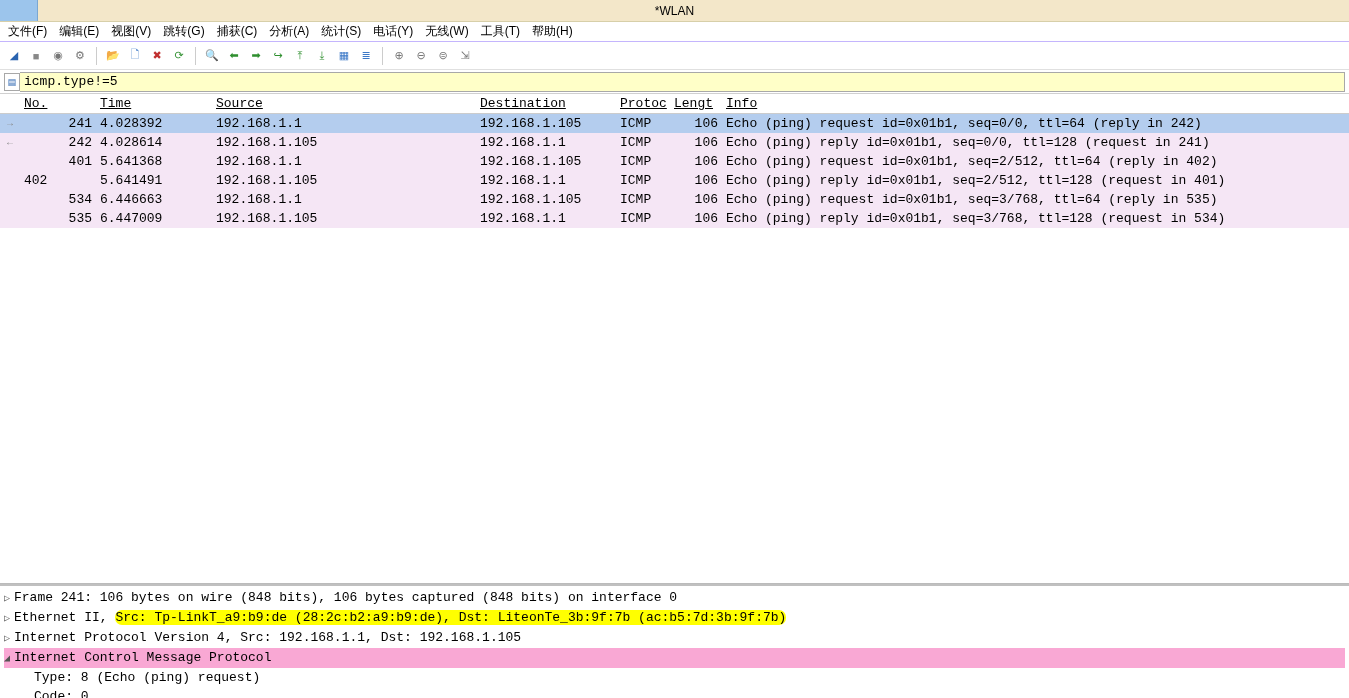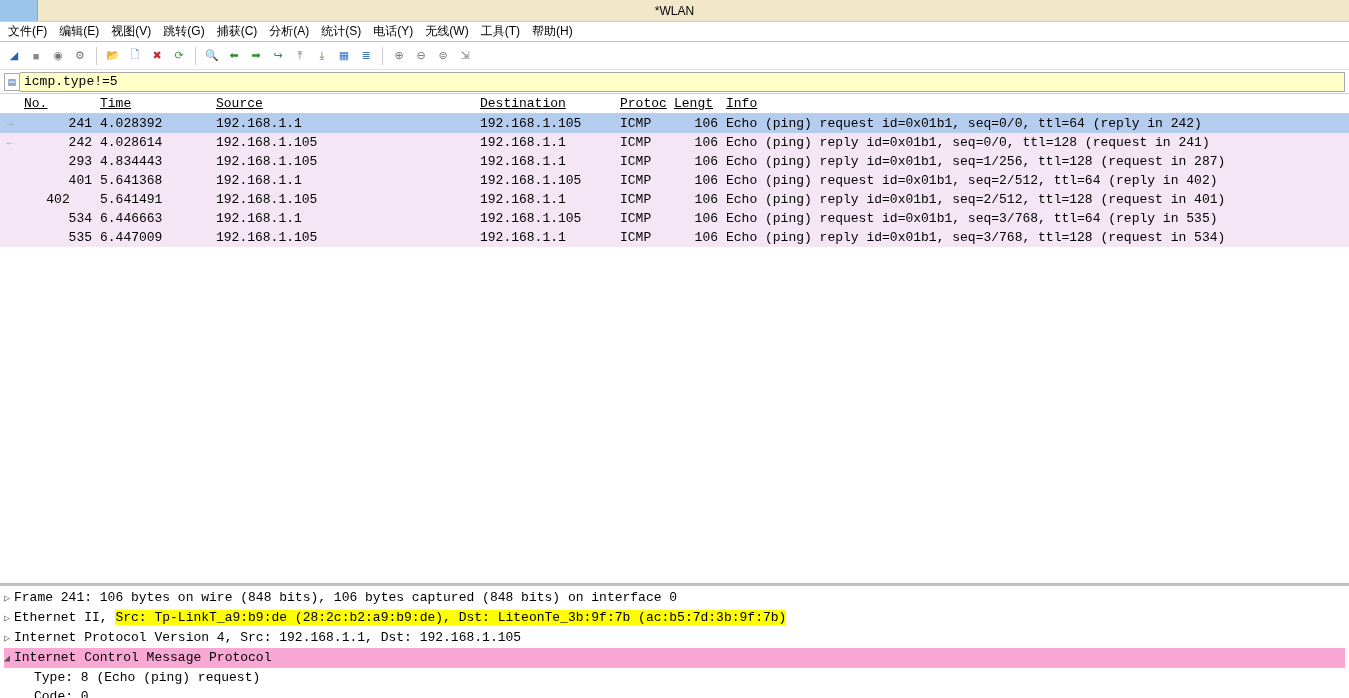--- a/index.html
+++ b/index.html
@@ -146,21 +146,21 @@
   .details-pane .line {
     white-space:nowrap;
     line-height:19px;
   }
   .details-pane .line .tri {
     display:inline-block;
     width:10px;
     color:#555;
     font-size:10px;
   }
-  .details-pane .hl { background:#ffff00; }
+  .details-pane .hl { background:#ffff00;border-radius:7px; }
   .details-pane .selected-line { background:#f9a8d4; }
   .indent1 { padding-left:30px; }
 </style>
 </head>
 <body>
 
 <div class="titlebar">
   <div class="icon-placeholder"></div>
   <span class="title-text">*WLAN</span>
 </div>
@@ -250,41 +250,31 @@
           <td style="text-align: right;">242</td>
           <td>4.028614</td>
           <td>192.168.1.105</td>
           <td>192.168.1.1</td>
           <td>ICMP</td>
           <td style="text-align: right;">106</td>
           <td>Echo (ping) reply    id=0x01b1, seq=0/0, ttl=128 (request in 241)</td>
         </tr>
         <tr class="row-req">
           <td class="arrow-cell"></td>
-          <td style="text-align: right;">293</td>
-          <td>4.834443</td>
-          <td>192.168.1.105</td>
-          <td>192.168.1.1</td>
-          <td>ICMP</td>
-          <td style="text-align: right;">106</td>
-          <td>Echo (ping) reply    id=0x01b1, seq=1/256, ttl=128 (request in 287)</td>
-        </tr>
-        <tr class="row-req">
-          <td class="arrow-cell"></td>
           <td style="text-align: right;">401</td>
           <td>5.641368</td>
           <td>192.168.1.1</td>
           <td>192.168.1.105</td>
           <td>ICMP</td>
           <td style="text-align: right;">106</td>
           <td>Echo (ping) request  id=0x01b1, seq=2/512, ttl=64 (reply in 402)</td>
         </tr>
         <tr class="row-req">
           <td class="arrow-cell"></td>
-          <td style="text-align: center; margin-top: 44px;">402</td>
+          <td style="text-align: left; margin-top: 44px;">402</td>
           <td>5.641491</td>
           <td>192.168.1.105</td>
           <td>192.168.1.1</td>
           <td>ICMP</td>
           <td style="text-align: right;">106</td>
           <td>Echo (ping) reply    id=0x01b1, seq=2/512, ttl=128 (request in 401)</td>
         </tr>
         <tr class="row-req">
           <td class="arrow-cell"></td>
           <td style="text-align: right;">534</td>

